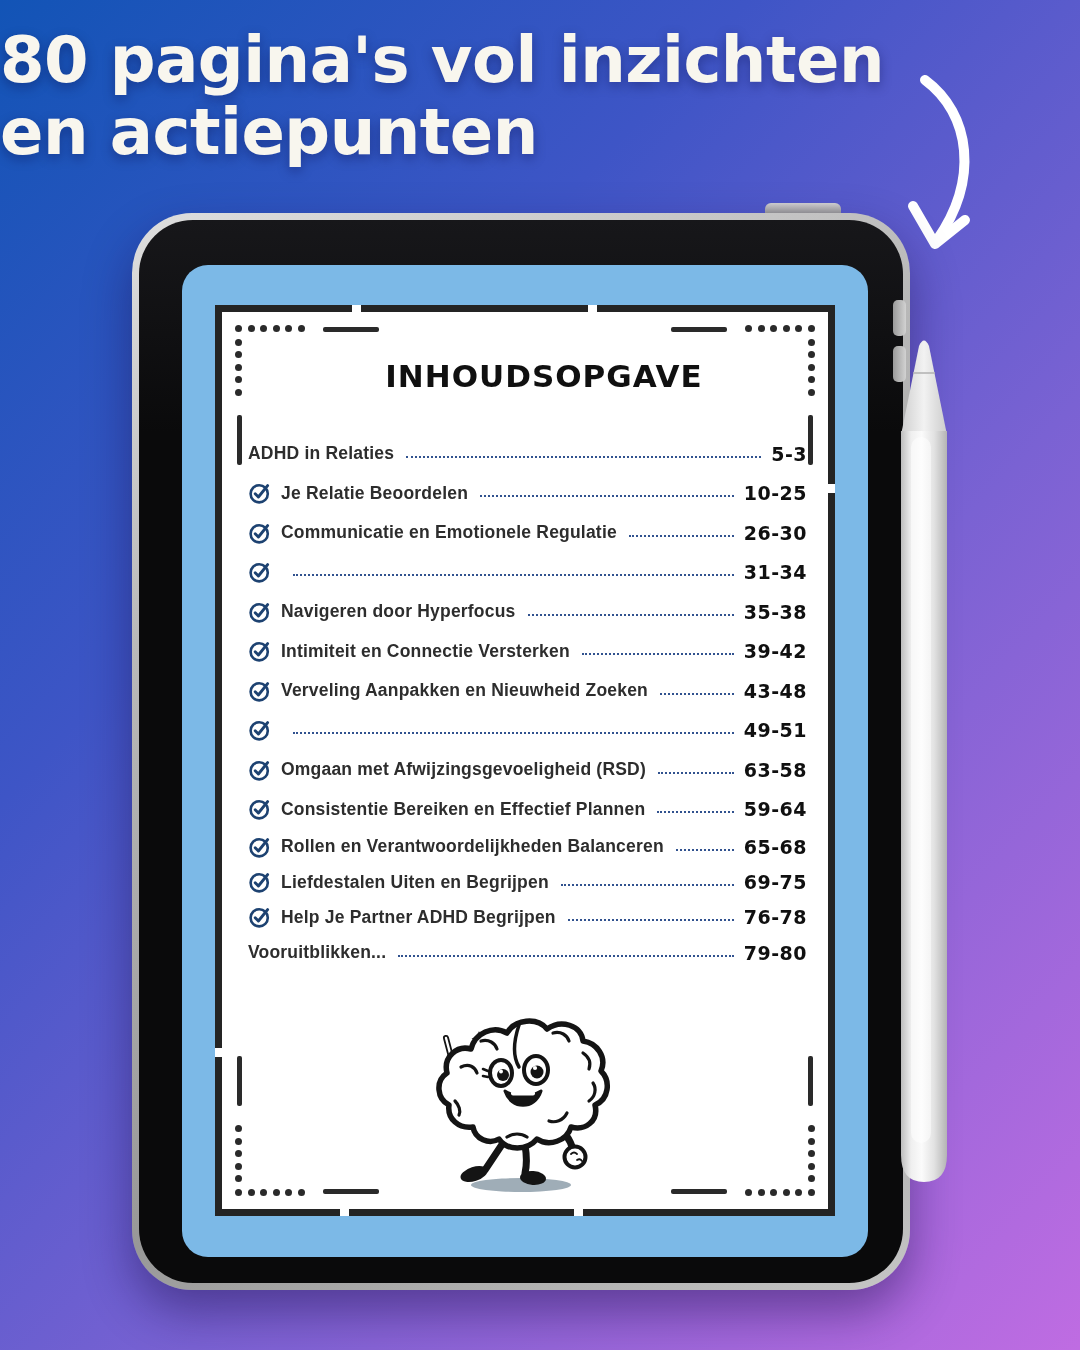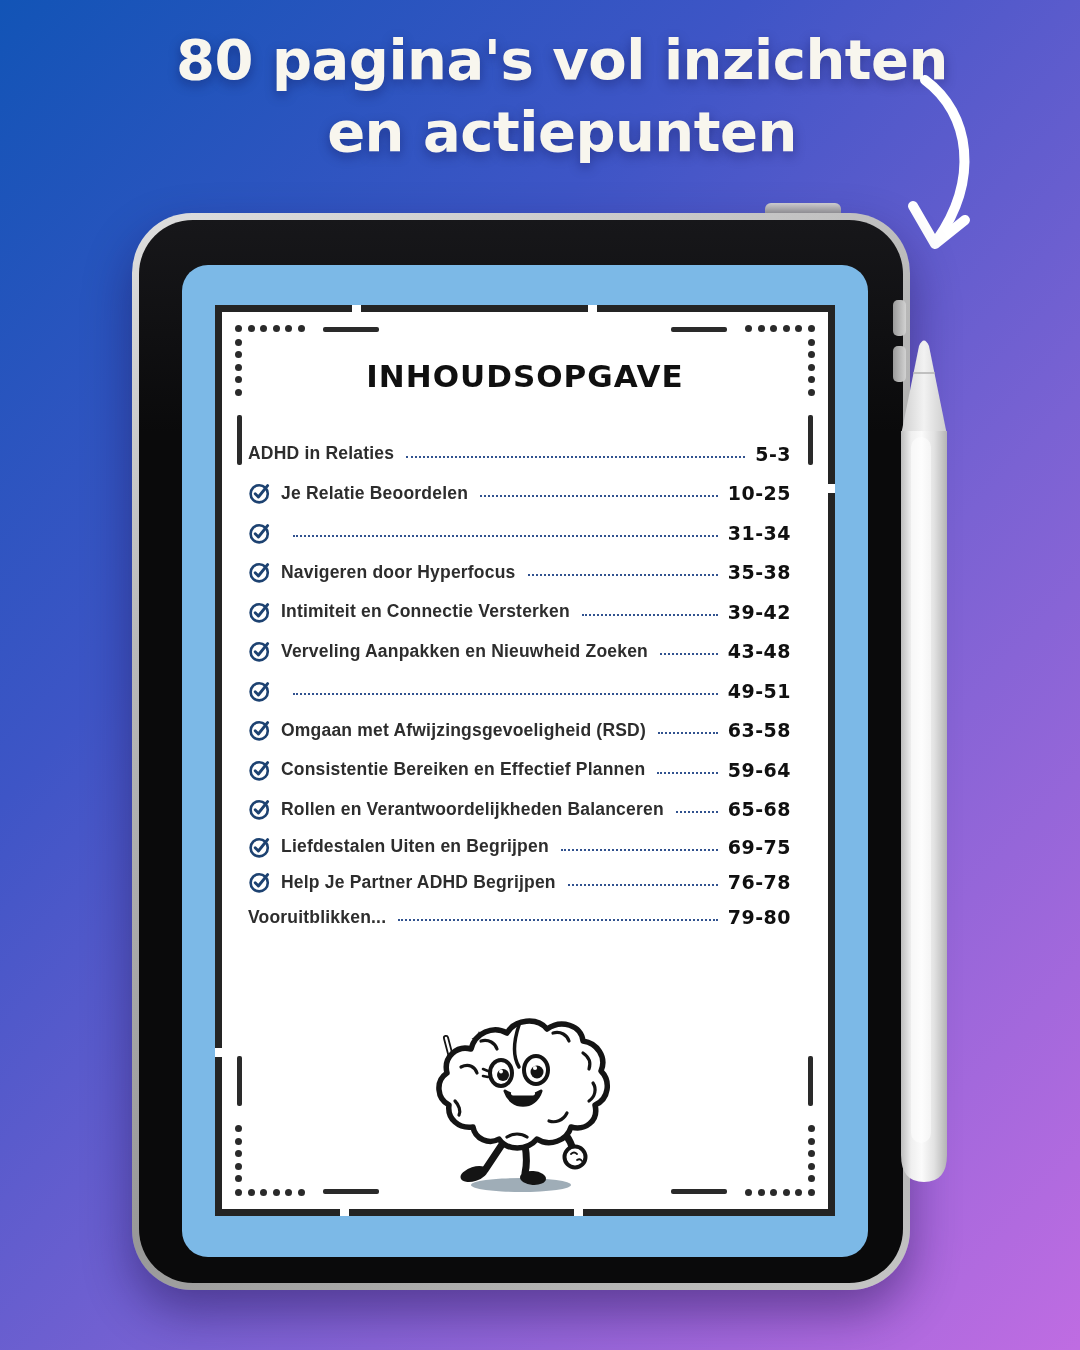--- a/index.html
+++ b/index.html
@@ -3,23 +3,23 @@
 <meta charset="utf-8">
 <style>
   html,body{margin:0;padding:0;background:#222;}
   .canvas{
     position:relative; width:1080px; height:1350px; overflow:hidden;
     background:linear-gradient(133deg,#1254b6 0%,#3e55c6 32%,#7a62d3 62%,#bf6ce2 100%);
     font-family:"DejaVu Sans", sans-serif;
   }
   
   .headline{
-    position:absolute; top:24px; left:0; right:0; text-align:center;
-    color:#f8f6ee; font-weight:bold; font-size:56px; line-height:72px;
-    letter-spacing:-0.5px; text-shadow:0 4px 12px rgba(10,10,60,.35);padding-left:44px;
+    position:absolute; top:24px; left:0; right:0; 
+    color:#f8f6ee; font-weight:bold; font-size:64px; line-height:72px;
+    letter-spacing:-0.5px; text-shadow:0 4px 12px rgba(10,10,60,.35);
   }
   
   .arrow-svg{position:absolute; left:885px; top:68px;}
   
   .tablet{
     position:absolute; left:132px; top:213px; width:778px; height:1077px;
     border-radius:60px;
     background:linear-gradient(155deg,#dedede,#b9b9b9 30%,#989898 72%,#c6c6c6);
     box-shadow:0 22px 48px rgba(25,12,70,.45);
   }
@@ -51,24 +51,24 @@
   .corner.bl{left:13px; bottom:13px; transform:scaleY(-1);}
   .corner.br{right:13px; bottom:13px; transform:scale(-1,-1);}
   .h-dots{position:absolute; left:0; top:0; display:flex; gap:5.5px;}
   .v-dots{position:absolute; left:0; top:13.5px; display:flex; flex-direction:column; gap:5.5px;}
   .dot{width:7px; height:7px; border-radius:50%; background:#2a2a2a;}
   .h-dash{position:absolute; left:88px; top:1.5px; width:56px; height:5px; border-radius:2px; background:#2a2a2a;}
   .v-line{position:absolute; left:1.5px; top:90px; width:5px; height:50px; border-radius:2px; background:#2a2a2a;}
   
   .page-title{
     position:absolute; top:46px; left:0; width:100%; text-align:center;
-    font-size:31px; font-weight:bold; letter-spacing:1px; color:#101010;
-  }
-  
-  .toc-list{position:absolute; left:26px; right:37px; top:122px;}
+    font-size:31px; font-weight:bold; letter-spacing:1px; color:#101010;padding-left:19px;
+  }
+  
+  .toc-list{position:absolute; left:26px; right:21px; top:122px;}
   .toc-row{display:flex; align-items:center;}
   .toc-row:nth-child(-n+10){height:39.5px;}
   .toc-row:nth-child(n+11){height:35.4px;justify-content:space-between;}
   .check-wrap{flex:0 0 auto; width:24px; height:24px; margin-right:9px; display:flex;}
   .toc-label{
     flex:0 0 auto; font-family:"Liberation Sans", sans-serif; font-weight:bold;
     font-size:17.5px; color:#2d2d2d; letter-spacing:0.2px; white-space:nowrap;
   }
   .leader{flex:1 1 auto; height:0; border-bottom:2.5px dotted #31528f; margin:6px 10px 0 12px;}
   .toc-pages{
@@ -199,20 +199,31 @@
               <div class="toc-row">
                 <span class="check-wrap">
                   <svg width="24" height="24" viewBox="0 0 24 24">
                     <circle cx="11.2" cy="12.8" r="8.6" fill="none" stroke="#1d4271" stroke-width="2.6"></circle>
                     <path d="M7.2 12.8 L10.4 16 L19.6 4.6" fill="none" stroke="#1d4271" stroke-width="2.9" stroke-linecap="round" stroke-linejoin="round"></path>
                   </svg>
                 </span>
                 <span class="toc-label">Je Relatie Beoordelen</span>
                 <span class="leader"></span>
                 <span class="toc-pages">10-25</span>
+              </div>
+              <div class="toc-row">
+                <span class="check-wrap">
+                  <svg width="24" height="24" viewBox="0 0 24 24">
+                    <circle cx="11.2" cy="12.8" r="8.6" fill="none" stroke="#1d4271" stroke-width="2.6"></circle>
+                    <path d="M7.2 12.8 L10.4 16 L19.6 4.6" fill="none" stroke="#1d4271" stroke-width="2.9" stroke-linecap="round" stroke-linejoin="round"></path>
+                  </svg>
+                </span>
+                <span class="toc-label">Communicatie en Emotionele Regulatie</span>
+                <span class="leader"></span>
+                <span class="toc-pages">26-30</span>
               </div>
               <div class="toc-row">
                 <span class="check-wrap">
                   <svg width="24" height="24" viewBox="0 0 24 24">
                     <circle cx="11.2" cy="12.8" r="8.6" fill="none" stroke="#1d4271" stroke-width="2.6"></circle>
                     <path d="M7.2 12.8 L10.4 16 L19.6 4.6" fill="none" stroke="#1d4271" stroke-width="2.9" stroke-linecap="round" stroke-linejoin="round"></path>
                   </svg>
                 </span>
                 <span class="leader"></span>
                 <span class="toc-pages">31-34</span>

